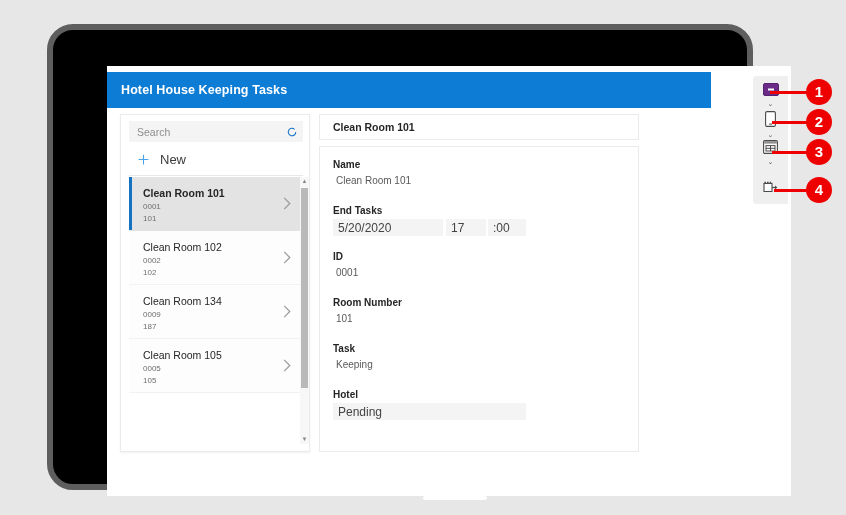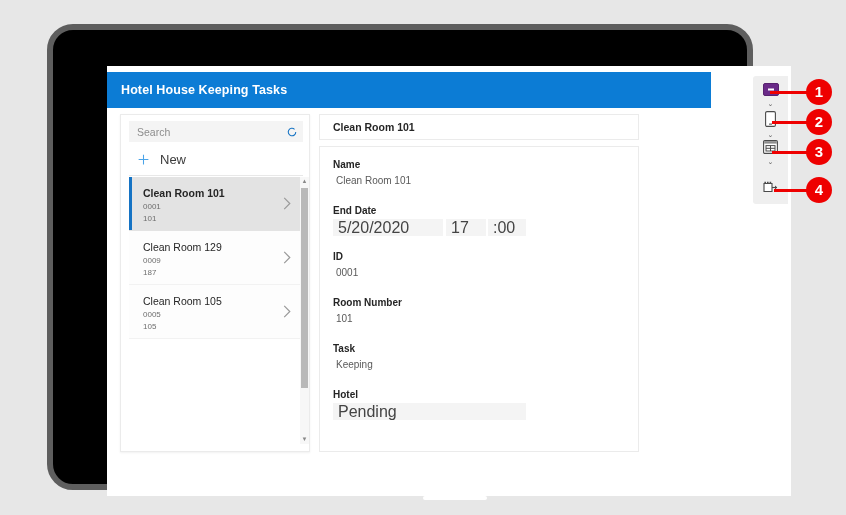--- a/index.html
+++ b/index.html
@@ -286,21 +286,21 @@
     top: 16px;
     font-size: 10px;
     color: #595959;
     padding-left: 3px;
   }
   .field-input {
     position: absolute;
     top: 14px;
     height: 17px;
     background: #f4f4f4;
-    font-size: 16px;
+    font-size: 12px;
     color: #444;
     display: flex;
     align-items: center;
     box-sizing: border-box;
   }
   .field-input span { padding-left: 5px; }
 
   
   #rail {
     position: absolute;
@@ -382,21 +382,29 @@
           <div id="gallery">
               <div class="gallery-item selected">
                 <div class="gi-title">Clean Room 101</div>
                 <div class="gi-sub1">0001</div>
                 <div class="gi-sub2">101</div>
                 <svg class="gi-chevron" viewBox="0 0 8 14">
                   <path d="M1 1l6 6-6 6" fill="none" stroke="#9a9a9a" stroke-width="1.3"></path>
                 </svg>
               </div>
               <div class="gallery-item">
-                <div class="gi-title">Clean Room 129</div>
+                <div class="gi-title">Clean Room 102</div>
+                <div class="gi-sub1">0002</div>
+                <div class="gi-sub2">102</div>
+                <svg class="gi-chevron" viewBox="0 0 8 14">
+                  <path d="M1 1l6 6-6 6" fill="none" stroke="#9a9a9a" stroke-width="1.3"></path>
+                </svg>
+              </div>
+              <div class="gallery-item">
+                <div class="gi-title">Clean Room 134</div>
                 <div class="gi-sub1">0009</div>
                 <div class="gi-sub2">187</div>
                 <svg class="gi-chevron" viewBox="0 0 8 14">
                   <path d="M1 1l6 6-6 6" fill="none" stroke="#9a9a9a" stroke-width="1.3"></path>
                 </svg>
               </div>
               <div class="gallery-item">
                 <div class="gi-title">Clean Room 105</div>
                 <div class="gi-sub1">0005</div>
                 <div class="gi-sub2">105</div>
@@ -416,21 +424,21 @@
         <div id="detail-title-card">
           <div id="detail-title-text">Clean Room 101</div>
         </div>
 
         <div id="detail-form-card">
             <div class="field" style="top: 12px;">
               <div class="field-label">Name</div>
               <div class="field-value">Clean Room 101</div>
             </div>
             <div class="field" style="top: 58px;">
-              <div class="field-label">End Date</div>
+              <div class="field-label">End Tasks</div>
               <div class="field-input" style="left:13px;  width:110px;">
                 <span>5/20/2020</span>
               </div>
               <div class="field-input" style="left:126px; width:40px;">
                 <span>17</span>
               </div>
               <div class="field-input" style="left:168px; width:38px;">
                 <span>:00</span>
               </div>
             </div>

